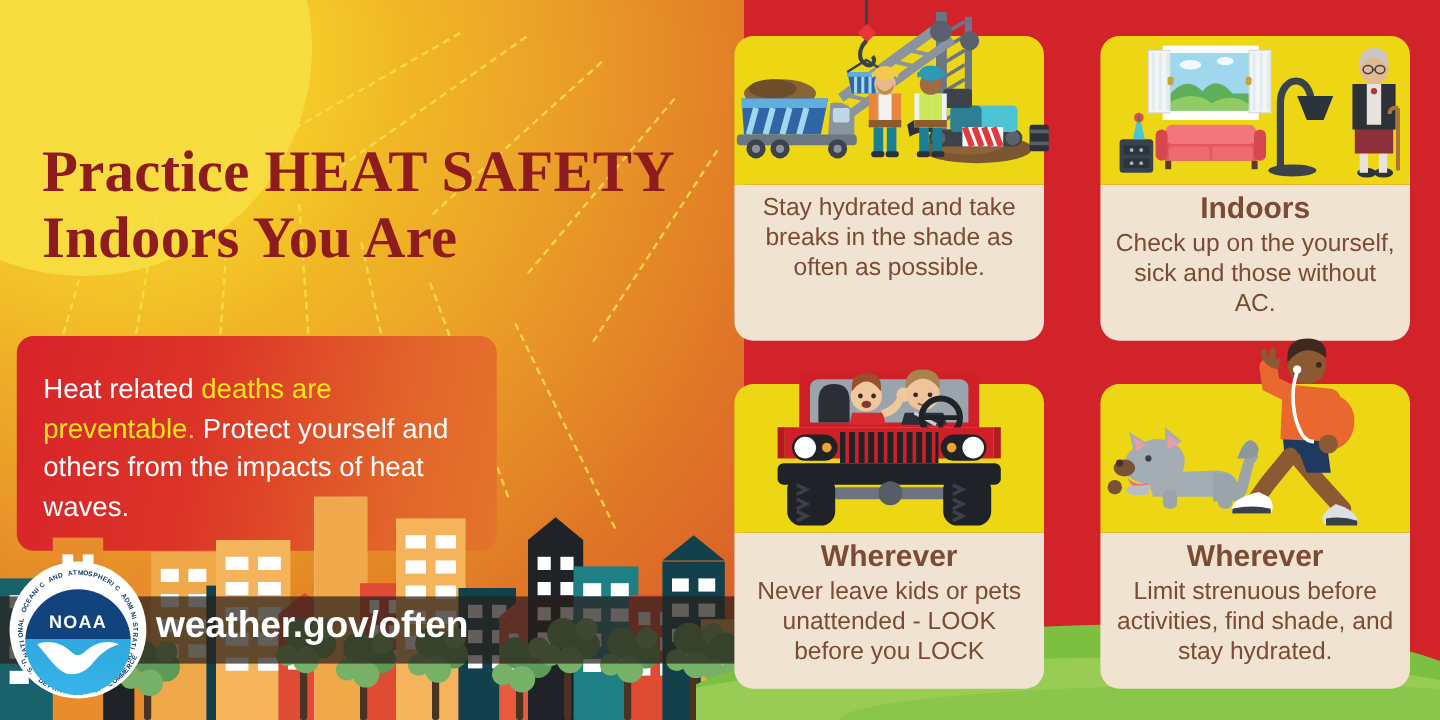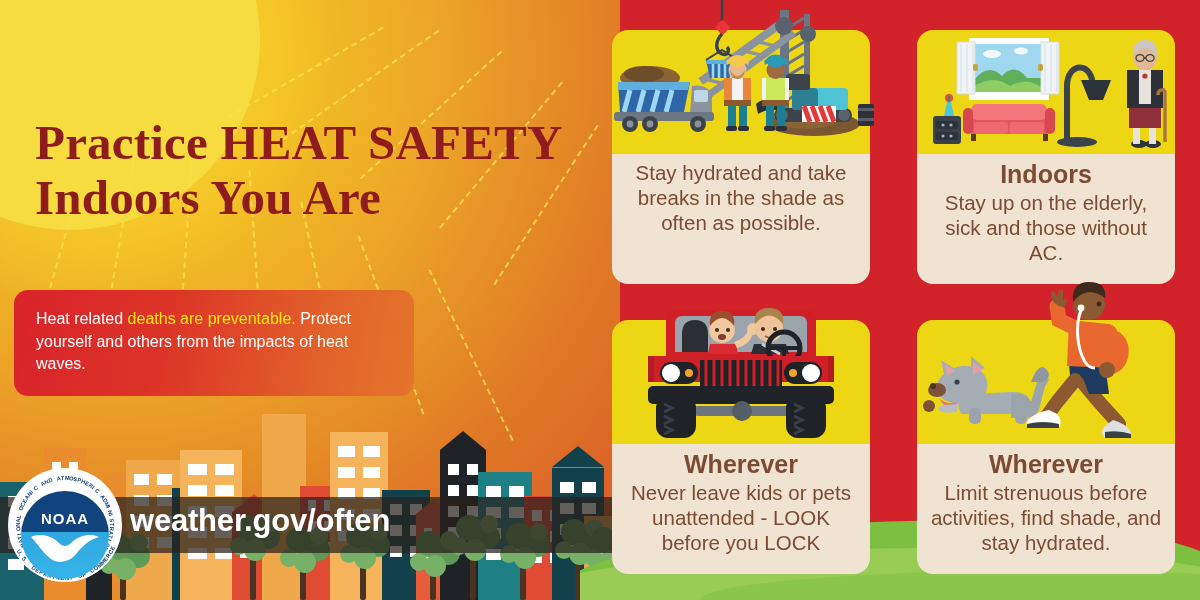--- a/index.html
+++ b/index.html
@@ -39,26 +39,25 @@
     position:absolute;left:35px;top:88px;width:565px;
     font-family:"Liberation Serif",serif;
     color:#8E1C1C;font-size:49px;line-height:1.12;font-weight:700;
     letter-spacing:.2px;
     margin-top:28px;
   }
   .headline .l2{display:block;}
 
   
   .callout{
-    position:absolute;left:14px;top:280px;width:400px;padding:18px 22px 20px 22px;
+    position:absolute;left:14px;top:280px;width:400px;padding:28px 22px 20px 22px;
     border-radius:14px;
     background:linear-gradient(100deg,#D8232A 0%,#DC3427 38%,#E2642A 78%,#E4742B 100%);
-    color:#FFFFFF;font-size:16px;line-height:1.42;
+    color:#FFFFFF;font-size:23px;line-height:1.42;
     box-sizing:border-box;
-    margin-top:10px;
   }
   .callout .hl{color:#FBE618;}
 
   
   .city{position:absolute;left:0;bottom:0;width:620px;height:230px;}
   .bld{position:absolute;bottom:0;}
   .bld .win{position:absolute;background:#FFFFFF;}
   .roof{position:absolute;width:0;height:0;}
   .tree-trunk{position:absolute;bottom:0;width:6px;background:#4A3323;border-radius:2px;}
   .leaf{position:absolute;border-radius:50%;}
@@ -669,21 +668,21 @@
             <ellipse cx="233" cy="28" rx="4" ry="3.4" fill="none" stroke="#3B424A" stroke-width="1.3"></ellipse>
             <path d="M227 28 l2 0" stroke="#3B424A" stroke-width="1.3"></path>
             <path d="M248 60 L248 112" stroke="#A9753C" stroke-width="3.4"></path>
             <path d="M248 60 q-7 -1 -7 5" stroke="#A9753C" stroke-width="3.4" fill="none"></path>
           </g>
         </svg>
       </div>
     </div>
     <div class="body">
       <div class="title">Indoors</div>
-      <div class="desc">Stay up on the elderly, sick and those without AC.</div>
+      <div class="desc">Check up on the yourself, sick and those without AC.</div>
     </div>
   </div>
 
   <div class="card c-veh">
     <div class="pic">
       <svg class="sh" style="left:22px;top:-22px;width:215px;height:150px;overflow:visible" viewBox="0 0 215 150">
 
         <path d="M42 12 L172 12 C178 12 182 16 182 22 L182 58 L32 58 L32 22 C32 16 36 12 42 12 Z" fill="#CF2027"></path>
         <path d="M48 18 L166 18 C170 18 173 21 173 25 L173 54 L41 54 L41 25 C41 21 44 18 48 18 Z" fill="#9AA4AD"></path>
 

